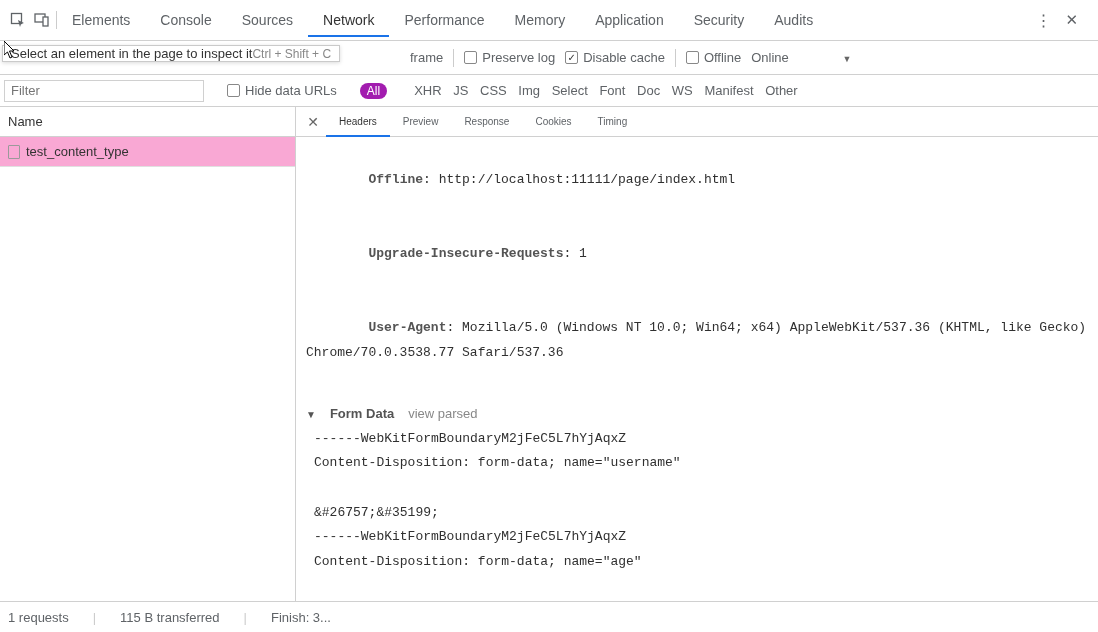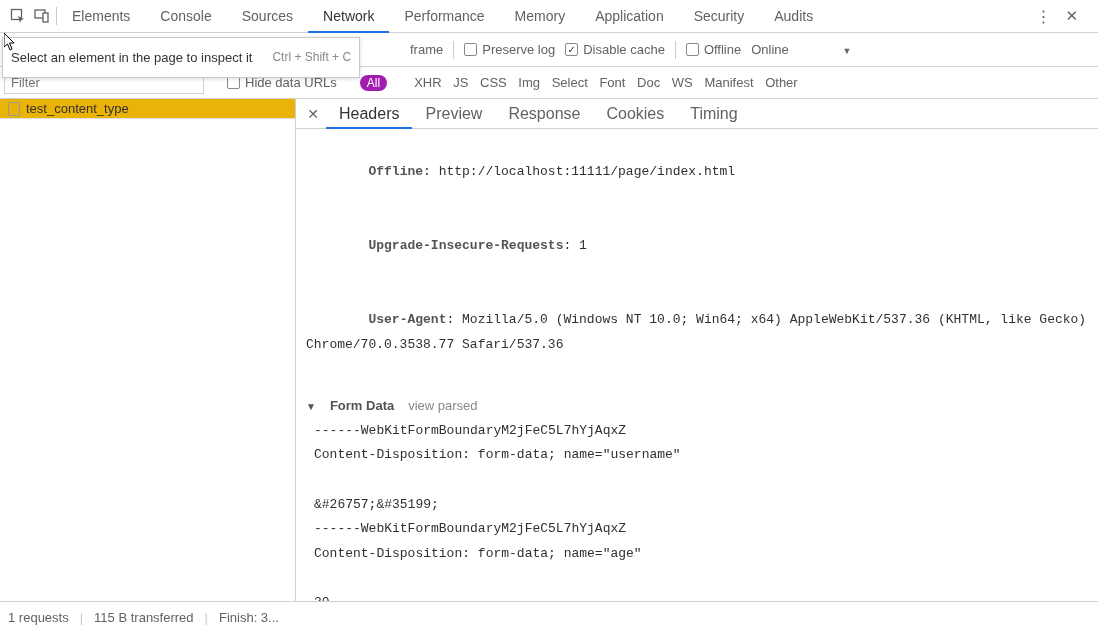--- a/index.html
+++ b/index.html
@@ -10,21 +10,21 @@
     background: #fff;
     width: 1098px;
     height: 632px;
     overflow: hidden;
     position: relative;
   }
   
   .top-tabs {
     display: flex;
     align-items: center;
-    height: 33px;
+    height: 41px;
     border-bottom: 1px solid #d0d0d0;
     padding: 0 8px;
   }
   .top-tabs .icon-btn {
     width: 20px; height: 20px;
     display: flex; align-items: center; justify-content: center;
     margin-right: 4px;
     color: #5f6367;
   }
   .tab {
@@ -58,27 +58,27 @@
     color: #5f6367;
     font-size: 13px;
     position: relative;
   }
   .tooltip {
     position: absolute;
     left: 2px;
     top: 4px;
     background: #fff;
     border: 1px solid #cacaca;
-    padding: 12px 8px;
+    padding: 0 8px;
     font-size: 13px;
     color: #333;
     box-shadow: 0 1px 4px rgba(0,0,0,0.15);
     display: flex;
-    gap: 20px;
-    align-items: flex-start;
+    gap: 0;
+    align-items: center;
     z-index: 10;
   }
   .tooltip .shortcut { color: #888; font-size: 12px; }
   .cursor-arrow {
     position: absolute;
     left: 4px;
     top: 0px;
     z-index: 20;
     font-size: 14px;
     color: #000;
@@ -137,25 +137,25 @@
     height: 30px;
     border-bottom: 1px solid #d0d0d0;
     padding: 0 8px;
     display: flex; align-items: center;
     font-size: 13px;
     color: #333;
   }
   .name-list { flex: 1; overflow: auto; }
   .name-row {
     display: flex; align-items: center;
-    height: 20px;
+    height: 30px;
     padding: 0 8px;
     gap: 6px;
     font-size: 13px;
-    background: #eab308;
+    background: #f9a8d4;
     border-bottom: 1px solid #e0e0e0;
   }
   .file-icon {
     width: 12px; height: 14px;
     border: 1px solid #9a9a9a;
     border-radius: 1px;
     position: relative;
   }
   .right-pane {
     flex: 1;
@@ -170,21 +170,21 @@
     border-bottom: 1px solid #d0d0d0;
     padding-left: 4px;
     gap: 0;
   }
   .detail-tabs .close-x {
     width: 26px; text-align: center; color: #666; font-size: 14px; cursor: pointer;
   }
   .detail-tabs .dtab {
     padding: 0 13px;
     height: 30px; line-height: 30px;
-    font-size: 16px;
+    font-size: 10px;
     color: #5f6367;
     cursor: pointer;
   }
   .detail-tabs .dtab.active {
     color: #333;
     border-bottom: 2px solid #1a73e8;
   }
   .detail-body {
     flex: 1;
     overflow-y: scroll;
@@ -209,21 +209,21 @@
   
   .status-bar {
     position: absolute;
     bottom: 0; left: 0; right: 0;
     height: 31px;
     border-top: 1px solid #d0d0d0;
     background: #fff;
     display: flex;
     align-items: center;
     padding: 0 8px;
-    gap: 11px;
+    gap: 24px;
     font-size: 13px;
     color: #5f6367;
   }
   .status-bar .sep { color: #ccc; }
   
   .detail-body::-webkit-scrollbar { width: 16px; }
   .detail-body::-webkit-scrollbar-track { background: #f1f1f1; }
   .detail-body::-webkit-scrollbar-thumb { background: #c1c1c1; }
   svg { display: block; }
 </style>
@@ -299,20 +299,21 @@
   <label class="checkbox">
     <span class="box"></span>
     <span>Hide data URLs</span>
   </label>
   <span class="pill">All</span>
   <span id="filter-types"><span class="type">XHR</span>  <span class="type">JS</span>  <span class="type">CSS</span>  <span class="type">Img</span>  <span class="type">Select</span>  <span class="type">Font</span>  <span class="type">Doc</span>  <span class="type">WS</span>  <span class="type">Manifest</span>  <span class="type">Other</span>  </span>
 </div>
 
 <div class="main">
   <div class="left-pane">
+    <div class="name-header">Name</div>
     <div class="name-list">
       <div class="name-row">
         <span class="file-icon"></span>
         <span>test_content_type</span>
       </div>
     </div>
   </div>
 
   <div class="right-pane">
     <div class="detail-tabs">

